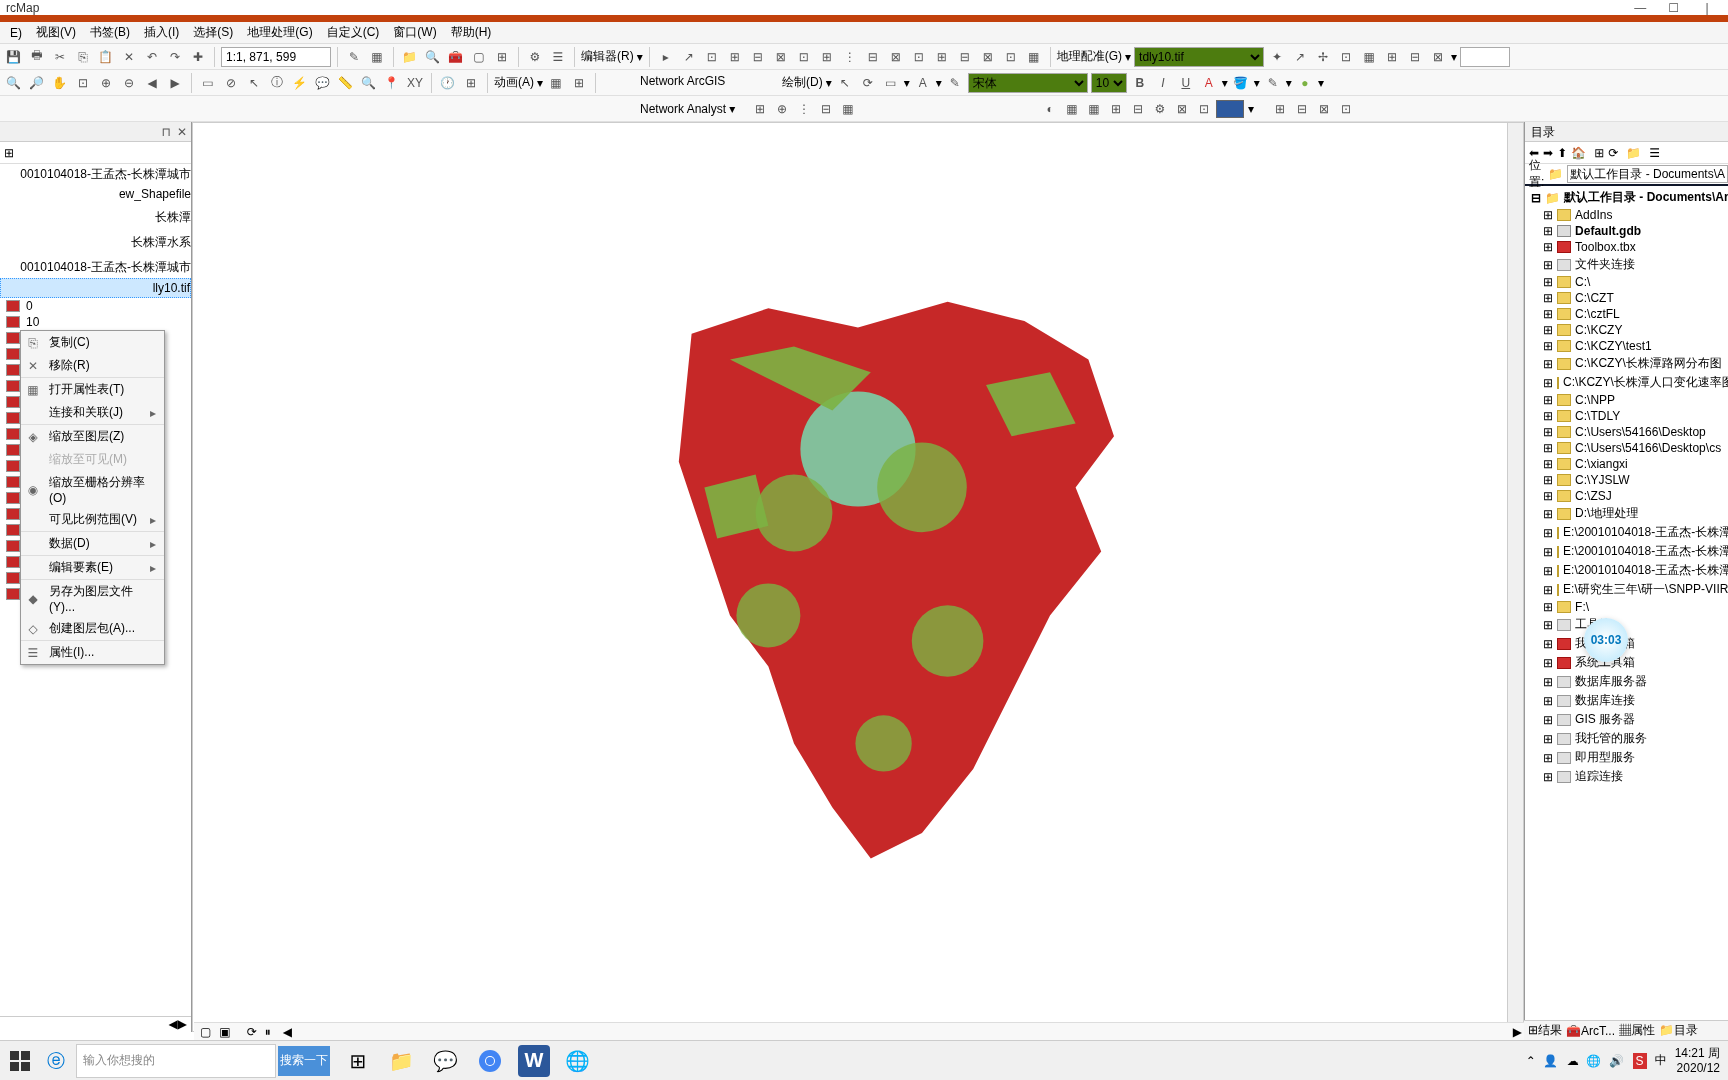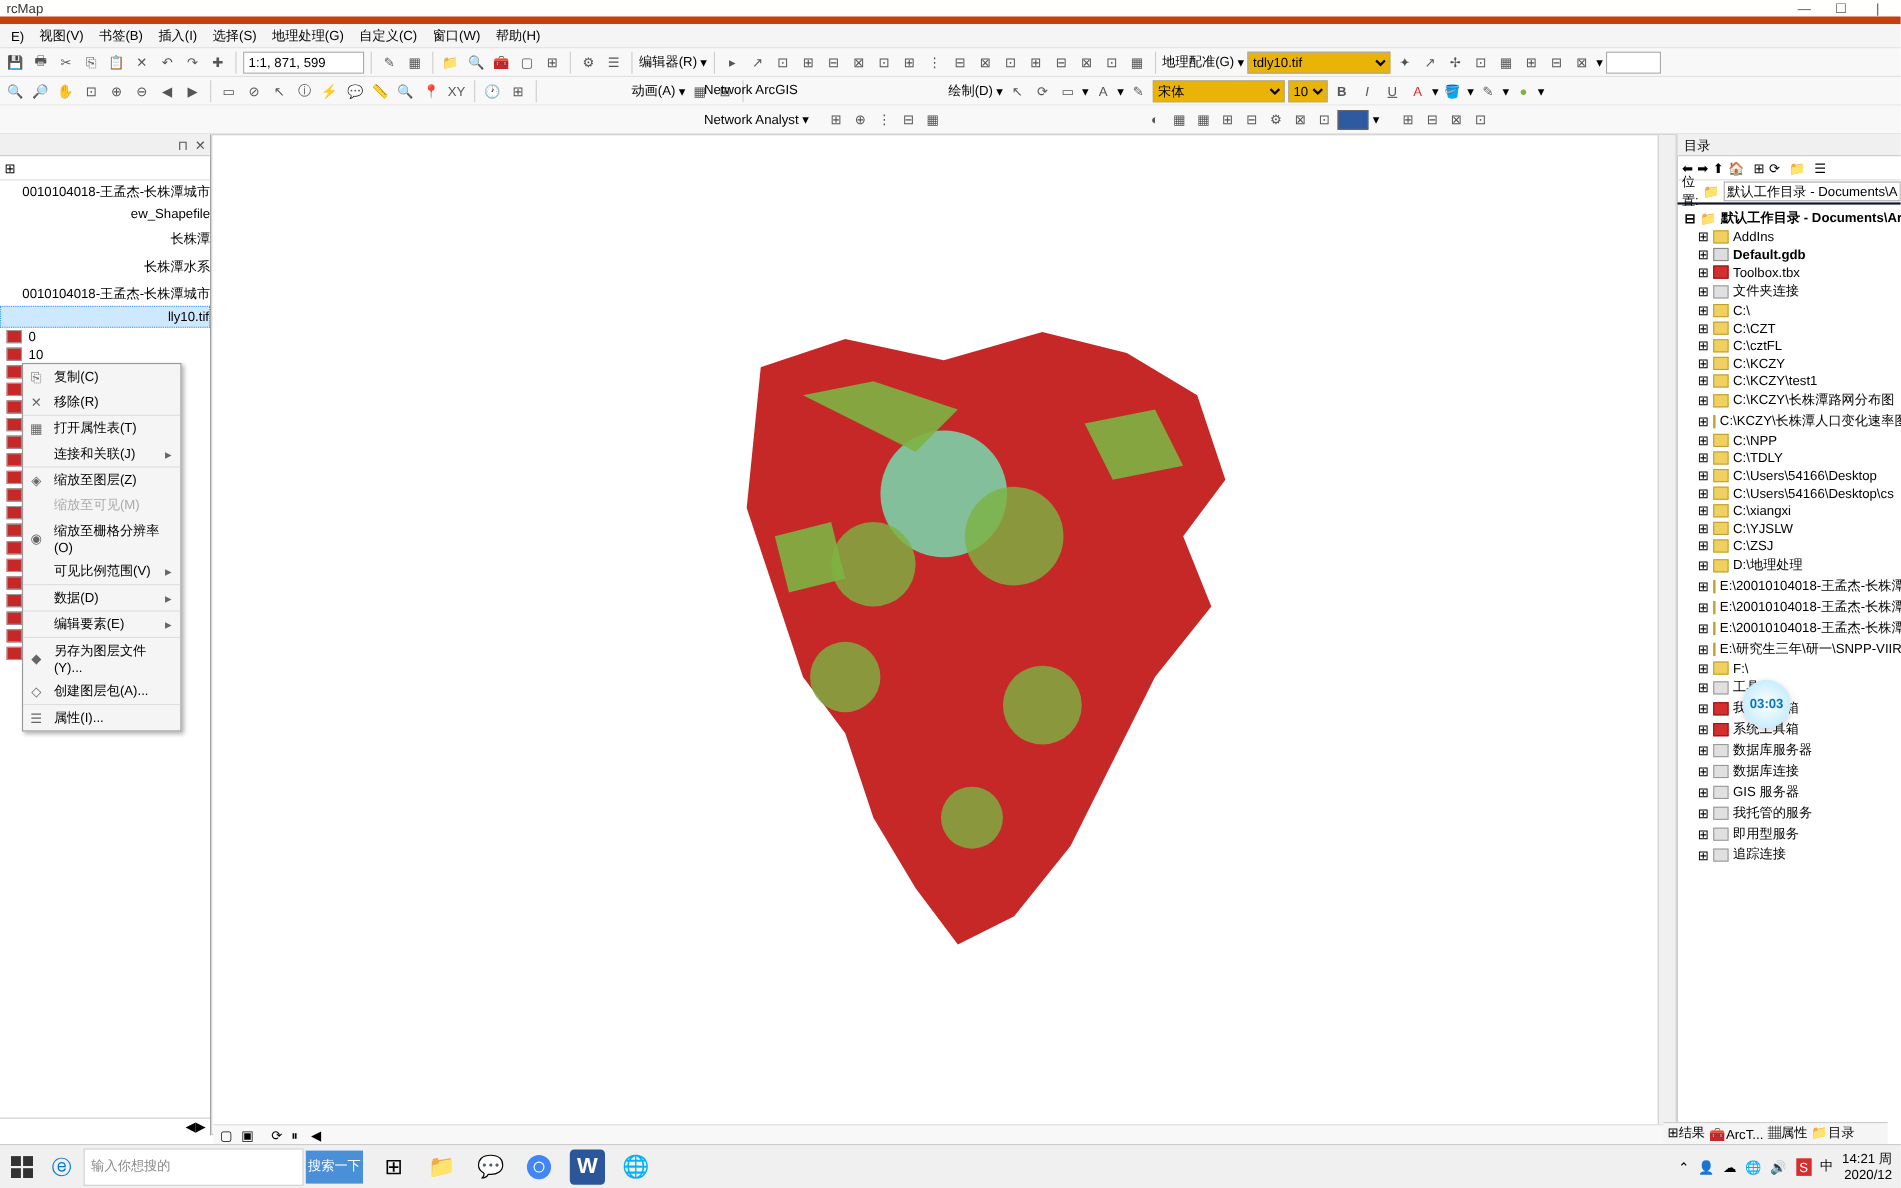--- a/index.html
+++ b/index.html
@@ -6,21 +6,21 @@
 body { background: #fff; overflow: hidden; width: 1728px; height: 1080px; position: relative; }
 .titlebar { height: 22px; background: #fff; border-bottom: 7px solid #c2410c; display: flex; align-items: center; padding: 0 6px; justify-content: space-between; }
 .titlebar .title { color: #333; }
 .titlebar .winbtns span { display:inline-block; width: 30px; text-align:center; color:#555; }
 .menubar { height: 22px; background: #f5f5f5; display: flex; align-items: center; padding: 0 4px; gap: 2px; border-bottom: 1px solid #ddd; }
 .menubar span { padding: 2px 6px; cursor: default; }
 .toolbar { height: 26px; background: #f8f8f8; border-bottom: 1px solid #e0e0e0; display: flex; align-items: center; padding: 0 4px; gap: 3px; }
 .toolbar .tbtn { width: 20px; height: 20px; display: inline-flex; align-items: center; justify-content: center; border: 1px solid transparent; color:#555; }
 .toolbar .sep { width: 1px; height: 20px; background: #ccc; margin: 0 3px; }
 .toolbar input[type=text] { height: 20px; border: 1px solid #aaa; padding: 0 4px; background:#fff; }
-.toolbar select { height: 20px; border: 1px solid #aaa; background:#eab308; }
+.toolbar select { height: 20px; border: 1px solid #aaa; background:#4d7c0f; }
 .main { display: flex; height: calc(100% - 170px); }
 .toc { width: 192px; border-right: 1px solid #999; background: #fff; display:flex; flex-direction:column; }
 .toc-header { height: 20px; background: #f0f0f0; display:flex; justify-content:flex-end; align-items:center; padding:0 4px; gap:6px; border-bottom:1px solid #ccc;}
 .toc-header span { color:#555; cursor:default; }
 .toc-tools { height: 22px; border-bottom: 1px solid #ddd; display:flex; align-items:center; padding:0 4px; }
 .toc-body { flex:1; overflow:hidden; position:relative; }
 .toc-item { padding: 2px 0; white-space: nowrap; text-align: right; }
 .toc-item.sel { background: #cde8ff; border:1px dotted #3399ff; }
 .legend-val { display:flex; align-items:center; gap:6px; padding:1px 6px; }
 .legend-sw { width:14px; height:12px; border:1px solid #999; background:#c62828; }
@@ -161,21 +161,21 @@
   <span class="tbtn">⚡</span>
   <span class="tbtn">💬</span>
   <span class="tbtn">📏</span>
   <span class="tbtn">🔍</span>
   <span class="tbtn">📍</span>
   <span class="tbtn">XY</span>
   <span class="sep"></span>
   <span class="tbtn">🕐</span>
   <span class="tbtn">⊞</span>
   <span class="sep"></span>
-  <span style="margin-left:80px">动画(A)</span>
+  <span style="">动画(A)</span>
   <span>▾</span>
   <span class="tbtn">▦</span>
   <span class="tbtn">⊞</span>
   <span class="sep"></span>
   <span style="margin-left:180px">绘制(D)</span>
   <span>▾</span>
   <span class="tbtn">↖</span>
   <span class="tbtn">⟳</span>
   <span class="tbtn">▭</span>
   <span>▾</span>
@@ -551,21 +551,21 @@
 <div class="statusbar-bottom">
   <span class="tbtn">▢</span>
   <span class="tbtn">▣</span>
   <span class="sep"></span>
   <span class="tbtn">⟳</span>
   <span class="tbtn">⏸</span>
   <span style="margin-left:4px">◀</span>
   <span style="margin-left:auto">▶</span>
 </div>
 
-<div style="position:absolute; bottom:40px; right:12px; width:204px; height:20px; background:#f5f5f5; border-top:1px solid #ccc; display:flex; align-items:center; padding:0 4px; gap:4px;">
+<div style="position:absolute; bottom:40px; right:0; width:204px; height:20px; background:#f5f5f5; border-top:1px solid #ccc; display:flex; align-items:center; padding:0 4px; gap:4px;">
   <span class="tab"><span>⊞</span><span>结果</span></span>
   <span class="tab"><span>🧰</span><span>ArcT...</span></span>
   <span class="tab"><span>▦</span><span>属性</span></span>
   <span class="tab"><span>📁</span><span>目录</span></span>
 </div>
 
 <div class="context-menu" id="ctxmenu">
     <div class="mi">
       <span class="micon">⎘</span>
       <span>复制(C)</span>

